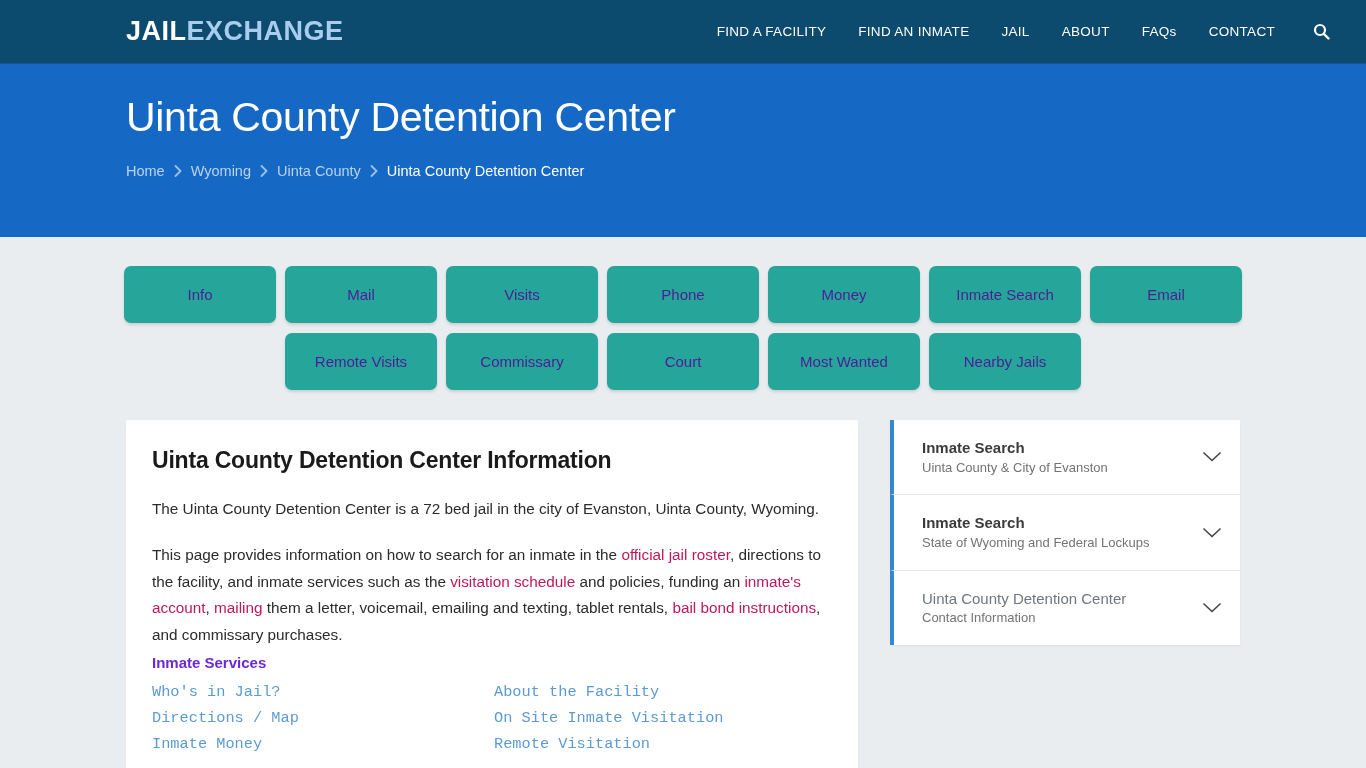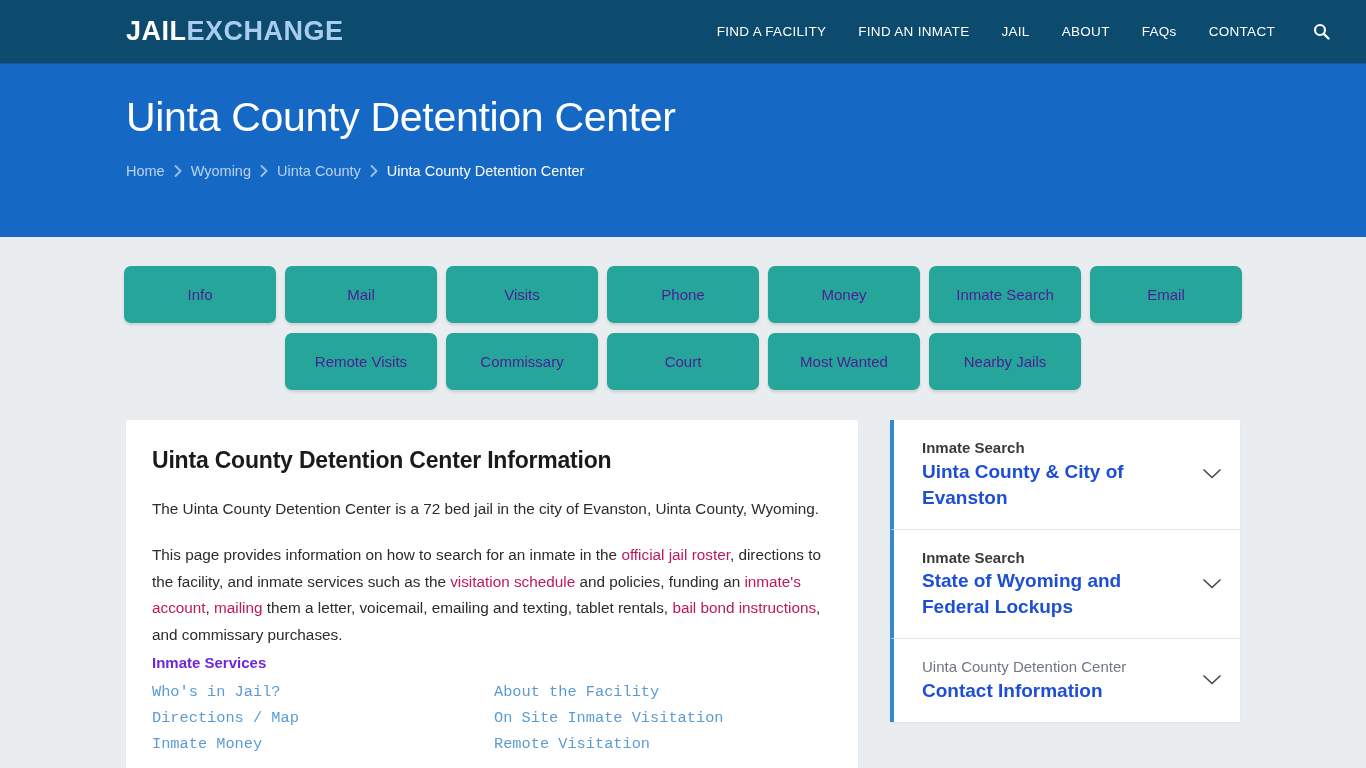--- a/index.html
+++ b/index.html
@@ -216,23 +216,23 @@
     font-size: 15px;
     font-weight: bold;
     color: #3b3b3b;
     line-height: 1.37;
   }
   .acc-l1.muted {
     font-weight: normal;
     color: #6f7680;
   }
   .acc-l2 {
-    font-size: 19px;
-    font-weight: bold;
-    color: #1d4ed8;
+    font-size: 13px;
+    font-weight: normal;
+    color: #737373;
     line-height: 1.37;
   }
 
   .acc-chevron {
     flex: 0 0 auto;
     margin-left: 12px;
     display: flex;
     align-items: center;
     justify-content: center;
     width: 24px;

